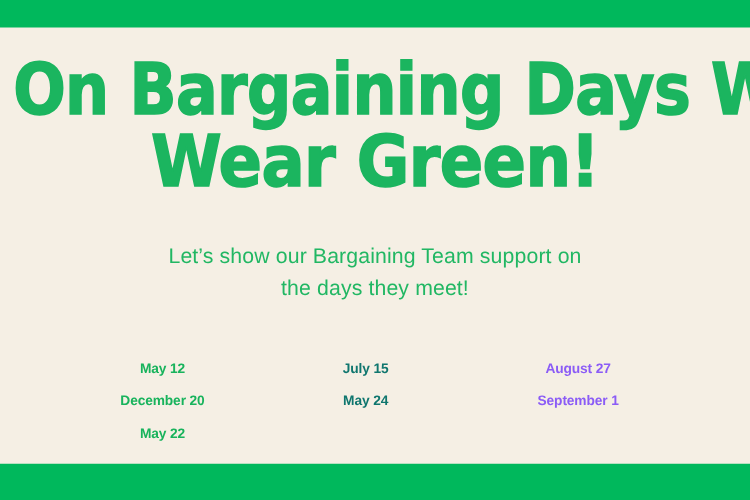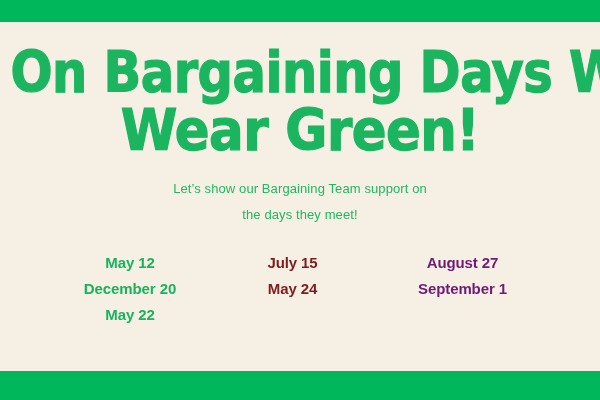--- a/index.html
+++ b/index.html
@@ -57,46 +57,46 @@
   #headline .hl-line {
     display: block;
     white-space: nowrap;
   }
   #headline .hl-line-1 {
     transform: scaleX(0.965);
   }
 
   
   #subtitle {
-    margin: 0;
+    margin: 16px;
     padding-top: 17px;
     width: 100%;
     text-align: center;
     font-family: "Liberation Sans", sans-serif;
     font-weight: normal;
-    font-size: 13px;
+    font-size: 17px;
     line-height: 26px;
     letter-spacing: 0.1px;
   }
   #subtitle .sub-line { display: block; white-space: nowrap; }
 
   
   #dates {
     width: 100%;
     padding-top: 22px;
     display: flex;
     justify-content: center;
     align-items: flex-start;
     box-sizing: border-box;
   }
   .date-col {
     text-align: center;
     font-family: "Liberation Sans", sans-serif;
     font-weight: bold;
-    font-size: 15px;
+    font-size: 11px;
     line-height: 26px;
     letter-spacing: -0.1px;
     white-space: nowrap;
   }
   #date-col-0 { width: 160px; }
   #date-col-1 { width: 165px; }
   #date-col-2 { width: 175px; }
   .date-item { display: block; }
 </style>
 </head>
@@ -119,26 +119,26 @@
     </p>
 
     <div id="dates">
 
       <div class="date-col" id="date-col-0" style="color: rgb(24, 179, 92);">
         <span class="date-item">May 12</span>
         <span class="date-item">December 20</span>
         <span class="date-item">May 22</span>
       </div>
 
-      <div class="date-col" id="date-col-1" style="color: #7f1d1d;">
+      <div class="date-col" id="date-col-1" style="color: #0f766e;">
         <span class="date-item">July 15</span>
         <span class="date-item">May 24</span>
       </div>
 
-      <div class="date-col" id="date-col-2" style="color: #701a75;">
+      <div class="date-col" id="date-col-2" style="color: #8b5cf6;">
         <span class="date-item">August 27</span>
         <span class="date-item">September 1</span>
       </div>
 
     </div>
   </div>
 
   <div class="bar" id="bar-bottom" style="background: rgb(0, 184, 92);"></div>
 </div>
 

